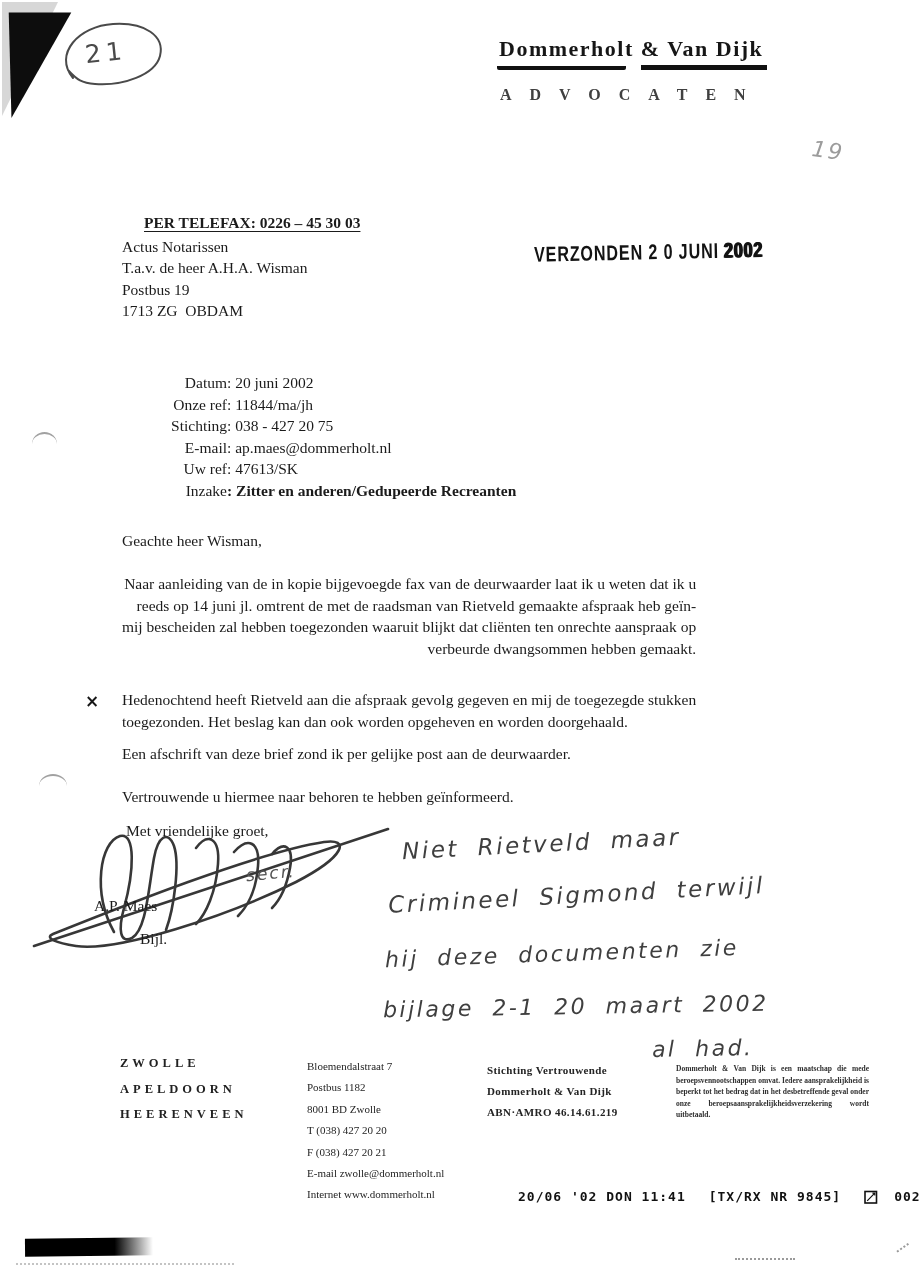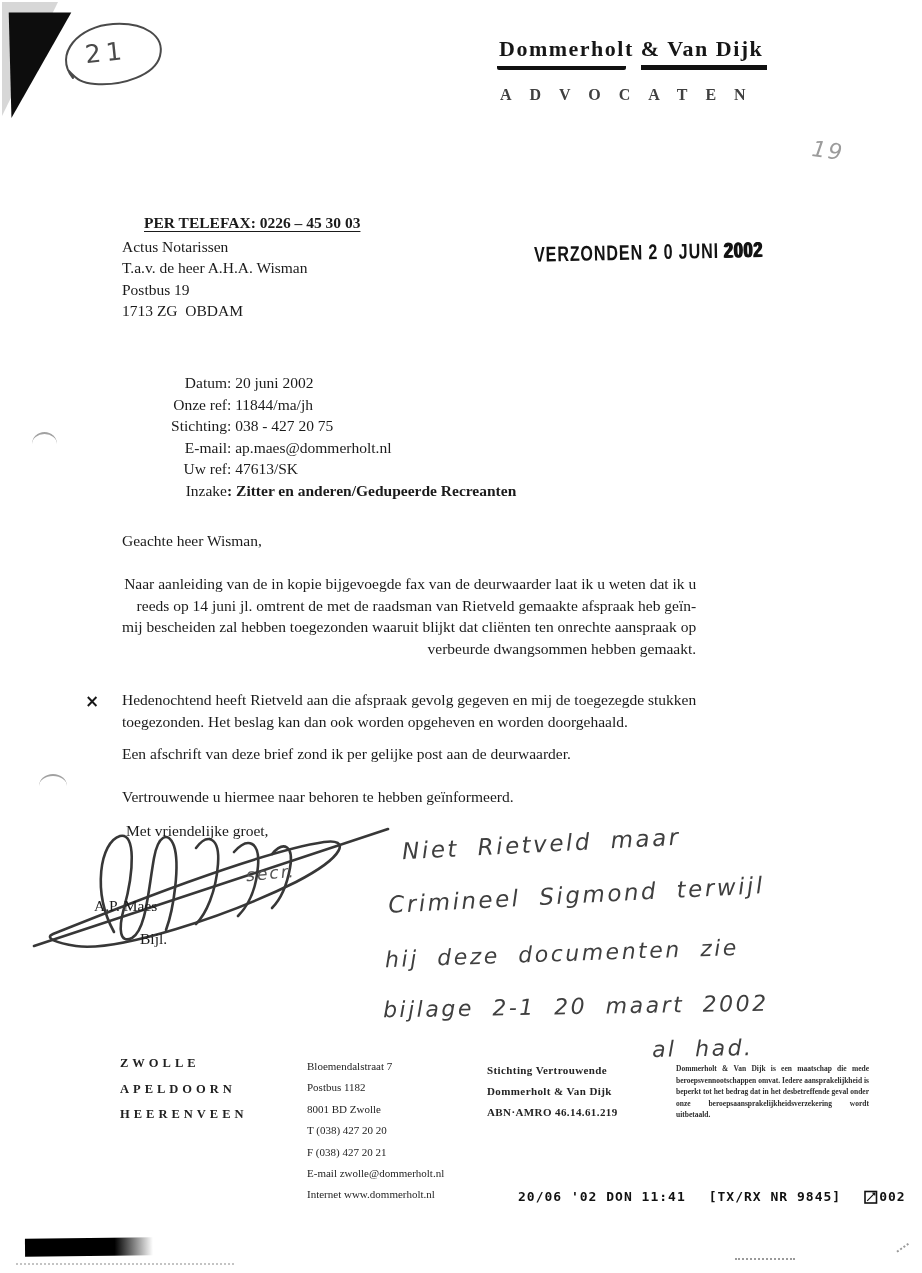--- a/index.html
+++ b/index.html
@@ -99,21 +99,21 @@
   #address div { white-space:pre; }
   #derdengelden { left:487px; top:1060px; font-size:11px; line-height:21px;
     color:#242424; font-weight:600; letter-spacing:.4px; }
   #disclaimer { left:676px; top:1063px; width:193px; font-size:7.5px;
     line-height:11.5px; font-weight:700; color:#2e2e2e; text-align:justify; }
 
   
   #faxline { left:518px; top:1189px; display:flex; align-items:center; gap:23px;
     font-family:"DejaVu Sans Mono", monospace; font-size:13px; font-weight:600;
     letter-spacing:1px; color:#111; white-space:nowrap; }
-  #faxline .pg { display:flex; align-items:center; gap:1px; }
+  #faxline .pg { display:flex; align-items:center; gap:16px; }
 </style>
 </head>
 <body>
 
 <div id="page">
 
   <div class="abs" id="corner-speckle"></div>
   <div class="abs" id="corner-fold"></div>
   <div class="abs" id="bottom-bar"></div>
   <div class="abs dotline" id="dotline-left"></div>

